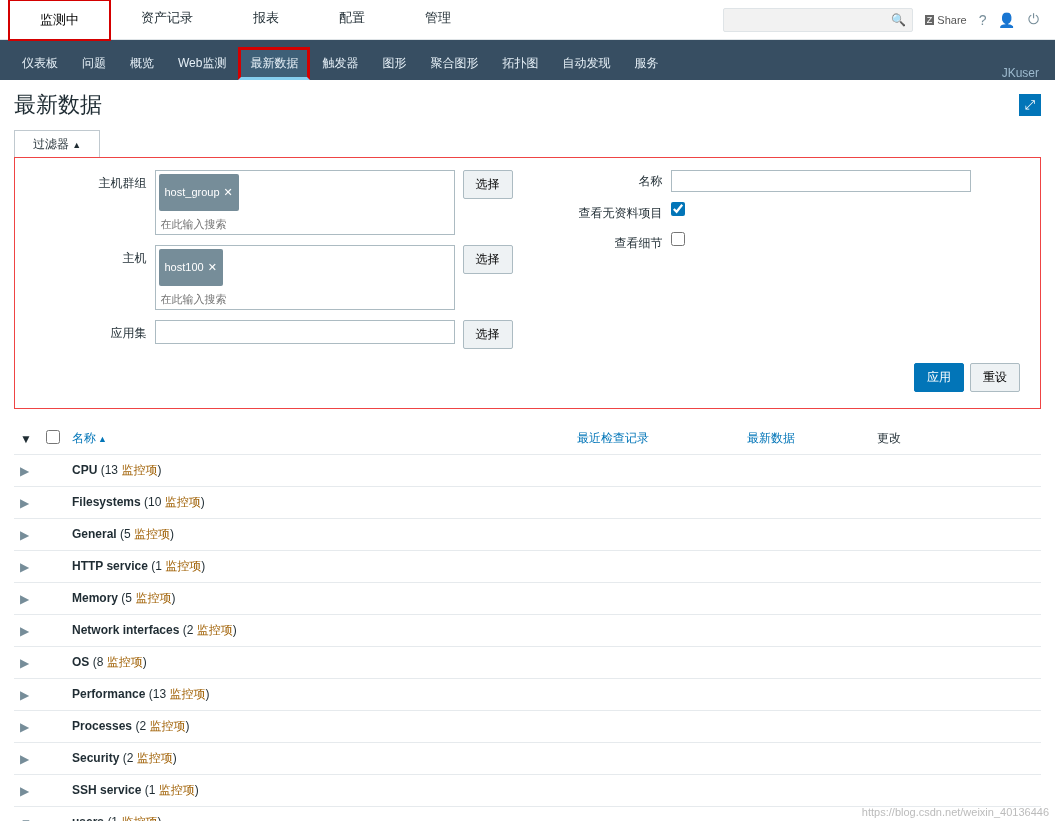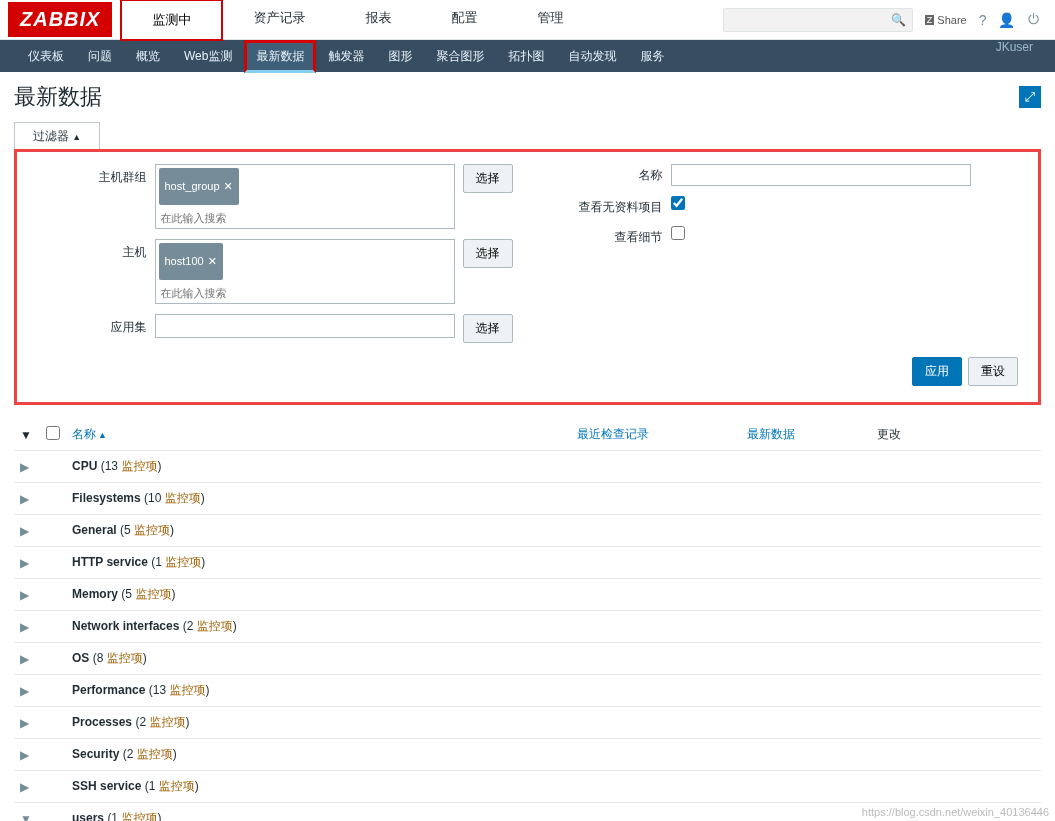--- a/index.html
+++ b/index.html
@@ -11,35 +11,35 @@
 .logo { background: #d40000; color: #fff; font-weight: bold; font-size: 20px; padding: 4px 10px; margin-left: 8px; letter-spacing: 1px; font-style: italic; border: 2px solid #d40000; }
 .topnav { display: flex; margin-left: 8px; }
 .topnav .item { padding: 10px 30px; font-size: 13px; color: #1f2c33; cursor: pointer; }
 .topnav .item.sel { border: 2px solid #d40000; color: #000; }
 .topright { margin-left: auto; display: flex; align-items: center; gap: 12px; padding-right: 16px; }
 .search { width: 190px; height: 24px; background: #f2f2f2; border: 1px solid #dfe4e7; border-radius: 2px; display: flex; align-items: center; justify-content: flex-end; padding: 0 6px; color: #768d99; }
 .share { font-size: 11px; color: #555; display: flex; align-items: center; gap: 3px; }
 .icon-top { color: #768d99; font-size: 14px; cursor: pointer; }
 
 
-.subnav { background: #374e62; display: flex; align-items: flex-start; height: 32px; padding: 0 16px; }
+.subnav { background: #374e62; display: flex; align-items: flex-end; height: 40px; padding: 0 10px; }
 .subnav .item { color: #e6f0f7; padding: 8px 12px; font-size: 12px; cursor: pointer; }
 .subnav .item.sel { background: #3e5f77; border: 3px solid #d40000; border-bottom: 3px solid #85cff0; padding: 5px 9px; }
 .subnav .user { margin-left: auto; color: #9dbace; padding-right: 6px; }
 
 
 .page-header { display: flex; align-items: center; padding: 10px 14px; }
 .page-header h1 { font-size: 22px; font-weight: normal; color: #1f2c33; }
 .fullscreen { margin-left: auto; width: 22px; height: 22px; background: #0275b8; color: #fff; display: flex; align-items: center; justify-content: center; font-size: 13px; cursor: pointer; }
 
 
 .filter-wrap { margin: 0 14px; }
 .filter-tab-row { display: flex; justify-content: flex-start; }
 .filter-tab { border: 1px solid #c0c9cf; border-bottom: none; padding: 5px 18px 4px; font-size: 12px; background: #fff; cursor: pointer; }
-.filter-body { border: 3px solid #ef4444; padding: 12px 20px 16px; }
+.filter-body { border: 1px solid #ef4444; padding: 12px 20px 16px; }
 .filter-grid { display: flex; gap: 60px; justify-content: center; }
 .filter-col { display: flex; flex-direction: column; gap: 10px; }
 .filter-row { display: flex; align-items: flex-start; gap: 8px; }
 .filter-row label { width: 62px; text-align: right; padding-top: 5px; color: #1f2c33; font-size: 12px; }
 .filter-row.mid label { width: 90px; padding-top: 3px; }
 .multiselect { width: 300px; border: 1px solid #acbbc2; background: #fff; }
 .ms-tag { display: inline-block; background: #768d99; color: #fff; font-size: 11px; padding: 12px 6px; margin: 3px; border-radius: 2px; }
 .ms-tag .x { margin-left: 4px; cursor: pointer; }
 .ms-search { display: block; width: calc(100% - 10px); border: none; padding: 4px 5px; font-size: 11px; color: #999; outline: none; }
 .btn { border: 1px solid #acbbc2; background: #eef2f4; padding: 5px 12px; font-size: 12px; cursor: pointer; border-radius: 2px; }
@@ -59,21 +59,20 @@
 .catcount { color: #1f2c33; font-weight: normal; }
 .catcount a { color: #a16207; }
 .sort-caret { font-size: 9px; margin-left: 2px; }
 .footer-note { position: fixed; right: 6px; bottom: 3px; color: #bbb; font-size: 11px; }
 .row-box { outline: 2px solid #d40000; outline-offset: -1px; }
 </style>
 </head>
 <body>
 
 <div class="topbar">
-  <span class="logo">ZABBIX</span>
   <div class="topnav" id="topnav">
       <div class="item sel">监测中</div>
       <div class="item">资产记录</div>
       <div class="item">报表</div>
       <div class="item">配置</div>
       <div class="item">管理</div>
     </div>
   <div class="topright">
     <div class="search">
       <span>🔍</span>

